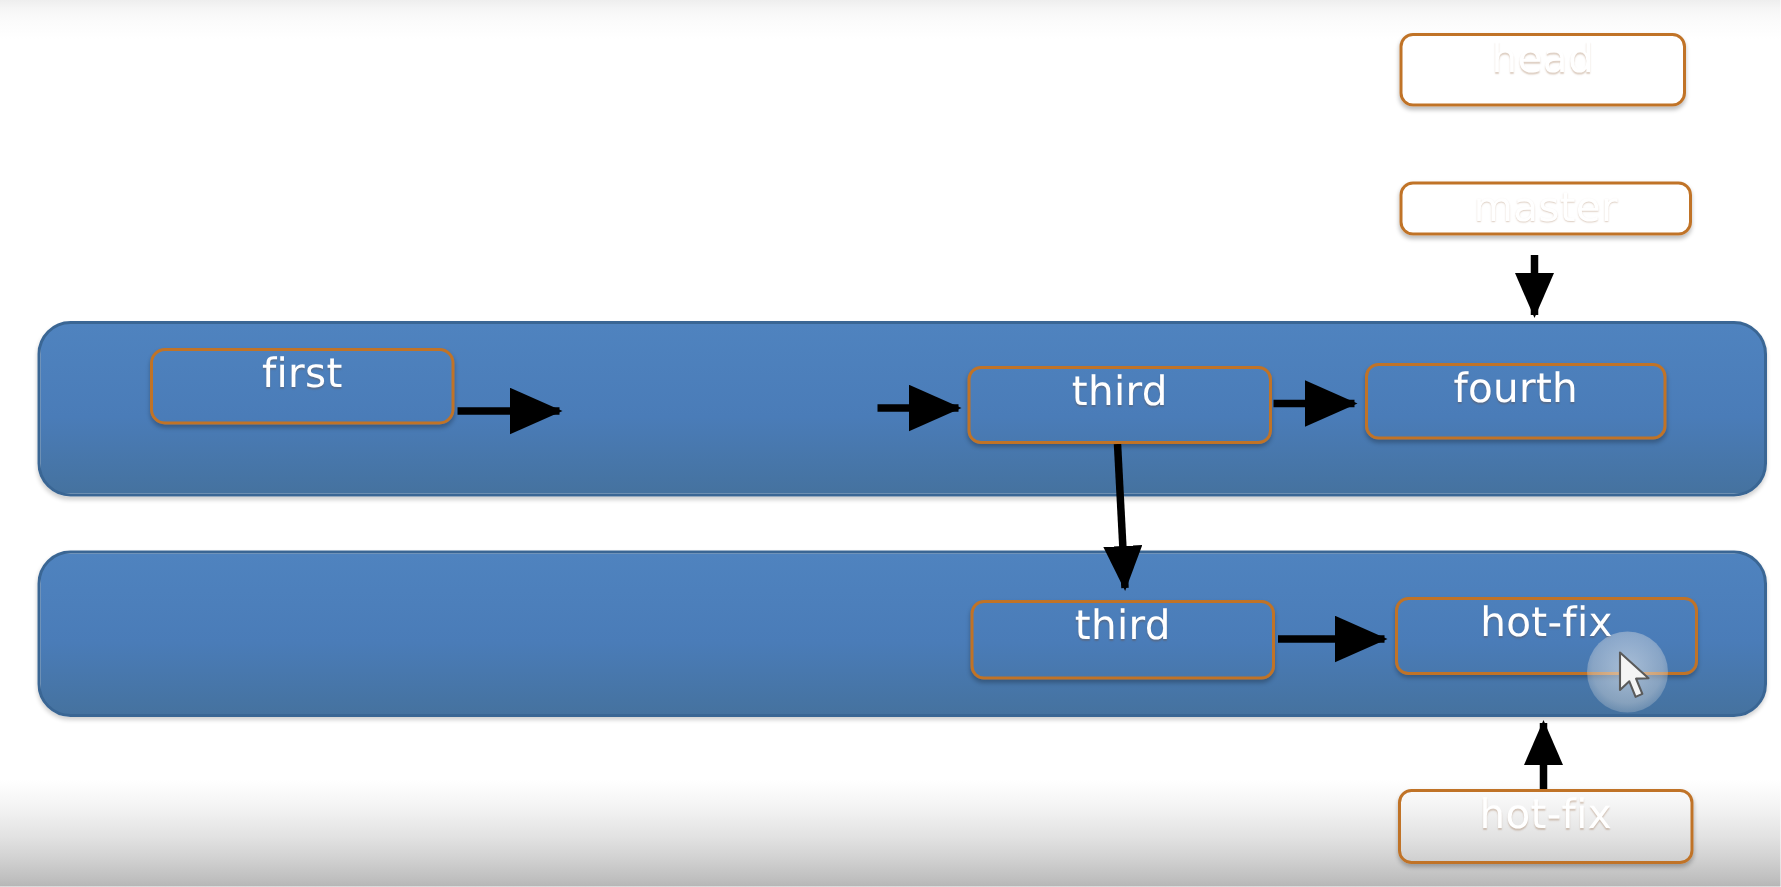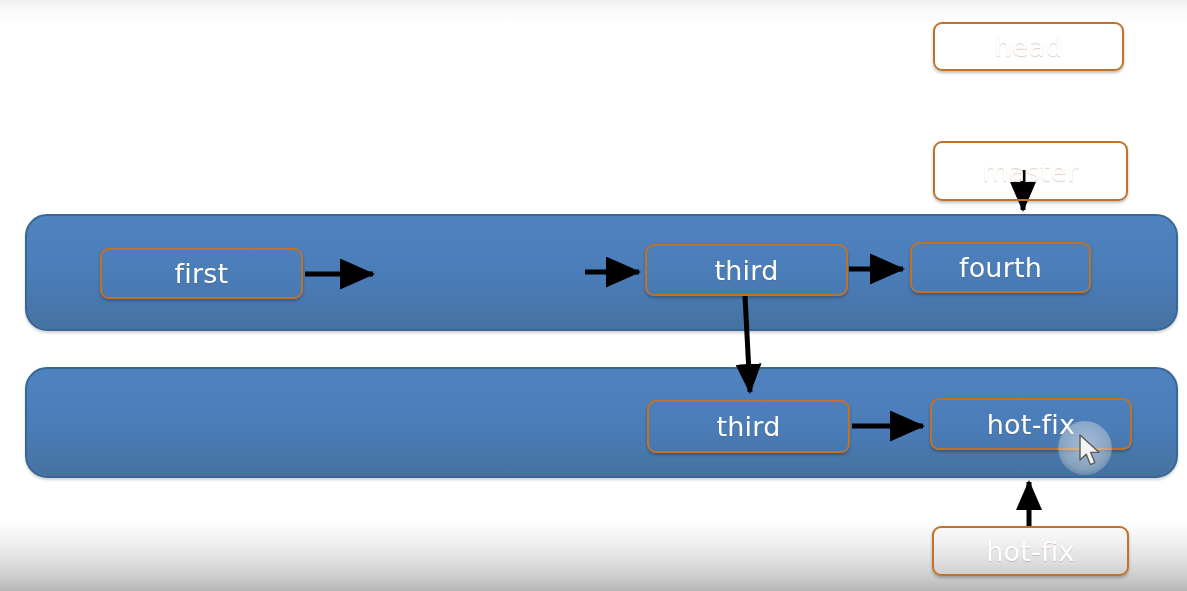--- a/index.html
+++ b/index.html
@@ -45,21 +45,21 @@
 
   
   .node {
     position: absolute;
     box-sizing: border-box;
     background: linear-gradient(to bottom, #f8a council 0%, #f59f48 0%, #f49a3c 60%, #ef9433 100%);
     border: 2px solid #c07327;
     border-radius: 9px;
     box-shadow: 0 2px 3px rgba(0,0,0,0.25);
     display: flex;
-    align-items: center;
+    align-items: flex-start;
     justify-content: center;
     color: #ffffff;
     font-size: 27px;
     font-weight: 400;
     letter-spacing: 0.2px;
     text-shadow: 0 1px 1px rgba(120,60,10,0.25);
     user-select: none;
   }
 
   
@@ -118,38 +118,38 @@
 
     <line x1="852" y1="426" x2="923" y2="426" stroke="#000" stroke-width="5" marker-end="url(#ah)"></line>
 
     <line x1="1029" y1="526" x2="1029" y2="482" stroke="#000" stroke-width="5" marker-end="url(#ahb)"></line>
   </svg>
 
   <div class="node" style="left:933px; top:22px; width:191px; height:49px;">
     <span>head</span>
   </div>
 
-  <div class="node" style="left:933px; top:121px; width:195px; height:60px;margin-top:20px;">
+  <div class="node" style="left:933px; top:121px; width:195px; height:36px;">
     <span>master</span>
   </div>
 
   <div class="node" style="left:932px; top:526px; width:197px; height:50px;">
     <span>hot-fix</span>
   </div>
 
-  <div class="node" style="left:100px; top:248px; width:203px; height:51px;">
+  <div class="node" style="left:100px; top:232px; width:203px; height:51px;border-radius:10px;">
     <span>first</span>
   </div>
 
 
   <div class="node" style="left:645px; top:244px; width:203px; height:52px;">
     <span>third</span>
   </div>
 
-  <div class="node" style="left:910px; top:242px; width:181px; height:51px;">
+  <div class="node" style="left:910px; top:242px; width:201px; height:51px;">
     <span>fourth</span>
   </div>
 
   <div class="node" style="left:647px; top:400px; width:203px; height:53px;">
     <span>third</span>
   </div>
 
   <div class="node" style="left:930px; top:398px; width:202px; height:52px;">
     <span>hot-fix</span>
   </div>

